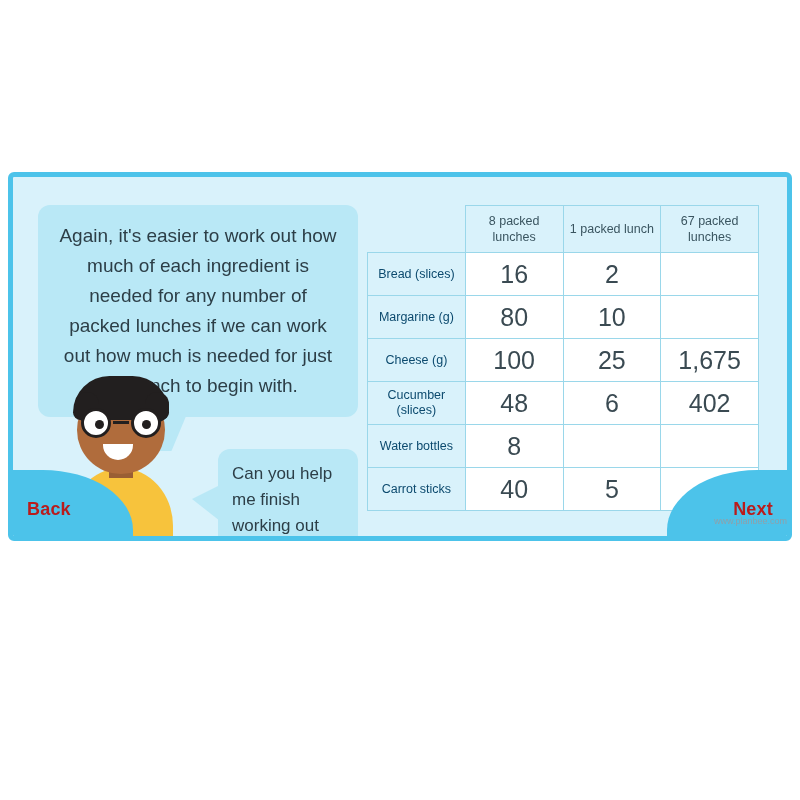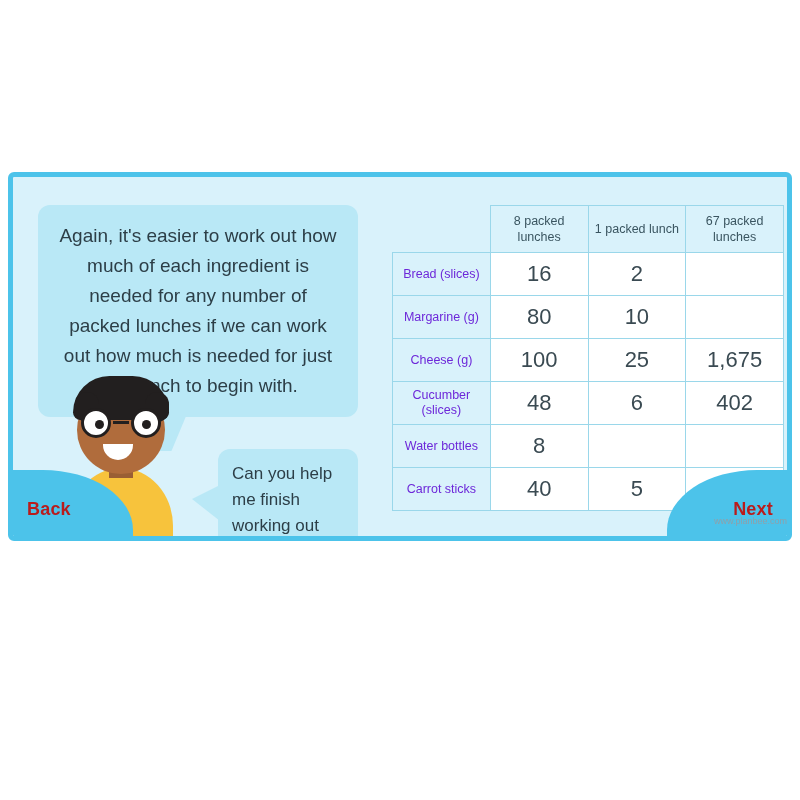--- a/index.html
+++ b/index.html
@@ -223,21 +223,21 @@
     bottom: 76px;
     width: 30px;
     height: 16px;
     background: #ffffff;
     border-radius: 0 0 18px 18px;
   }
 
   
   #table-wrap {
     position: absolute;
-    left: 379px;
+    left: 354px;
     top: 28px;
     width: 392px;
   }
   table {
     border-collapse: collapse;
     width: 392px;
     background: #ffffff;
   }
   table td, table th {
     border: 1px solid #9ad7ea;
@@ -257,27 +257,27 @@
   thead th.corner-cell {
     width: 98px;
     background: #d9f2fb;
     border-left-color: #d9f2fb;
     border-top-color: #d9f2fb;
   }
   tbody th {
     background: #d9f2fb;
     font-size: 12.5px;
     font-weight: normal;
-    color: #6d28d9;
+    color: #0c4a6e;
     line-height: 15px;
     width: 98px;
     padding: 5px 4px;
   }
   tbody td {
-    font-size: 22px;
+    font-size: 25px;
     color: #3a4a52;
     height: 43px;
     width: 98px;
   }
   #formula {
     position: absolute;
     left: 362px;
     top: 382px;
     width: 392px;
     text-align: right;

